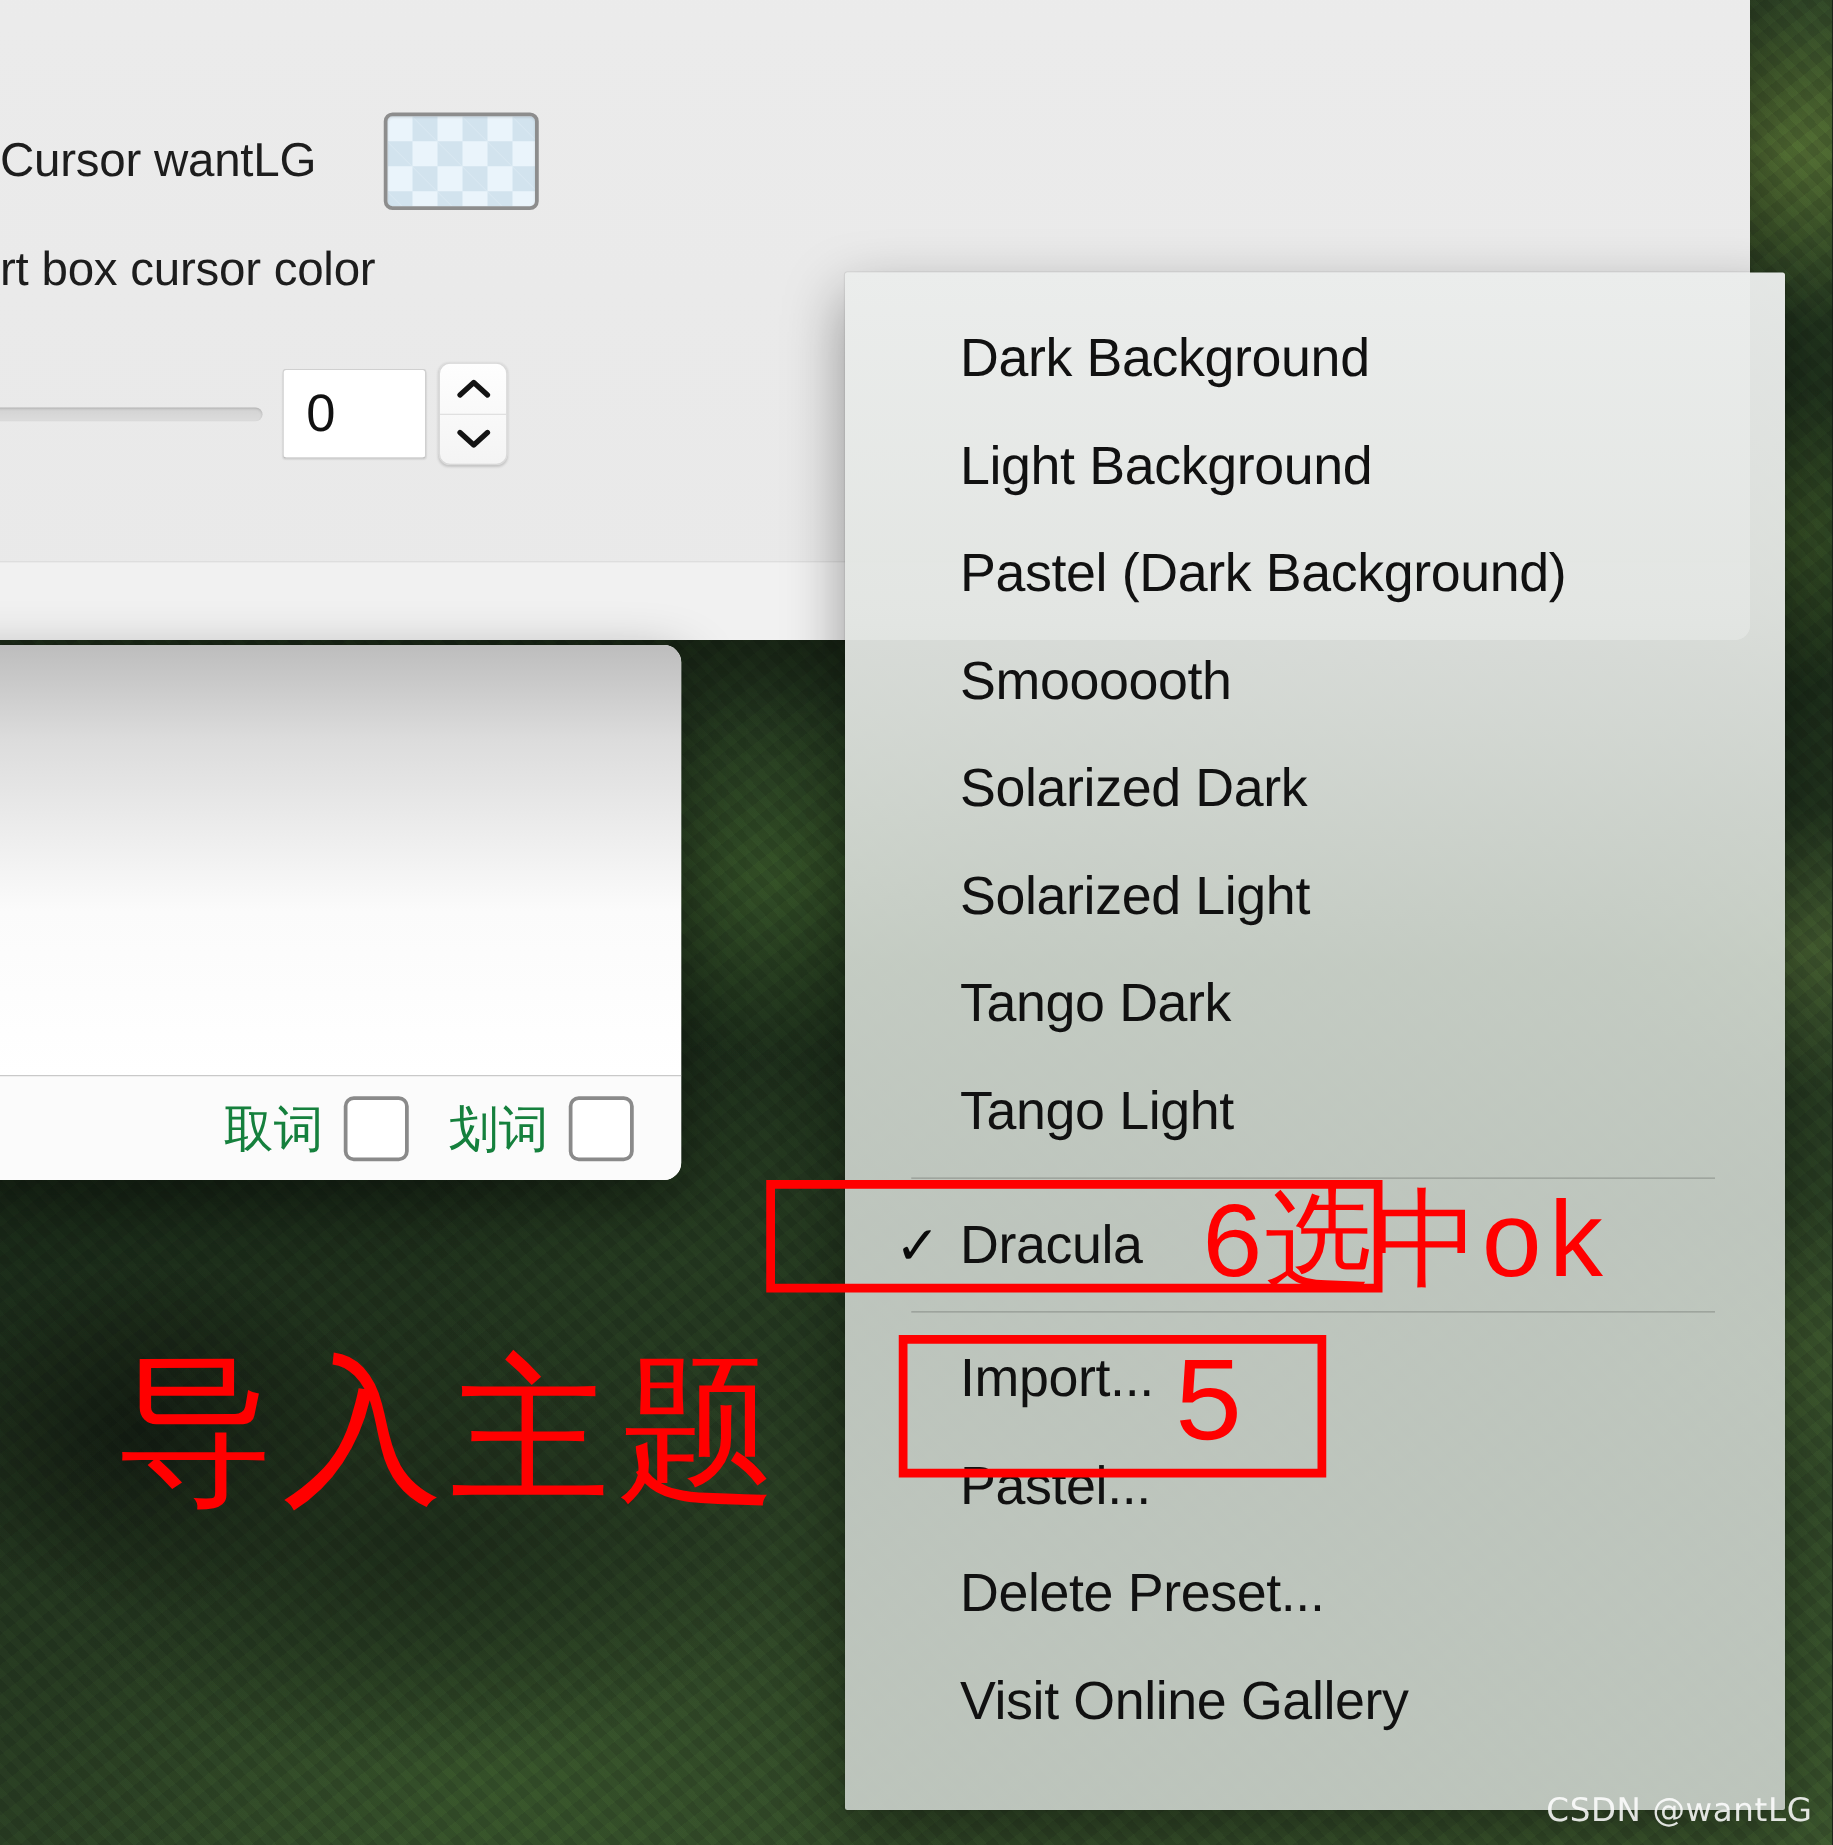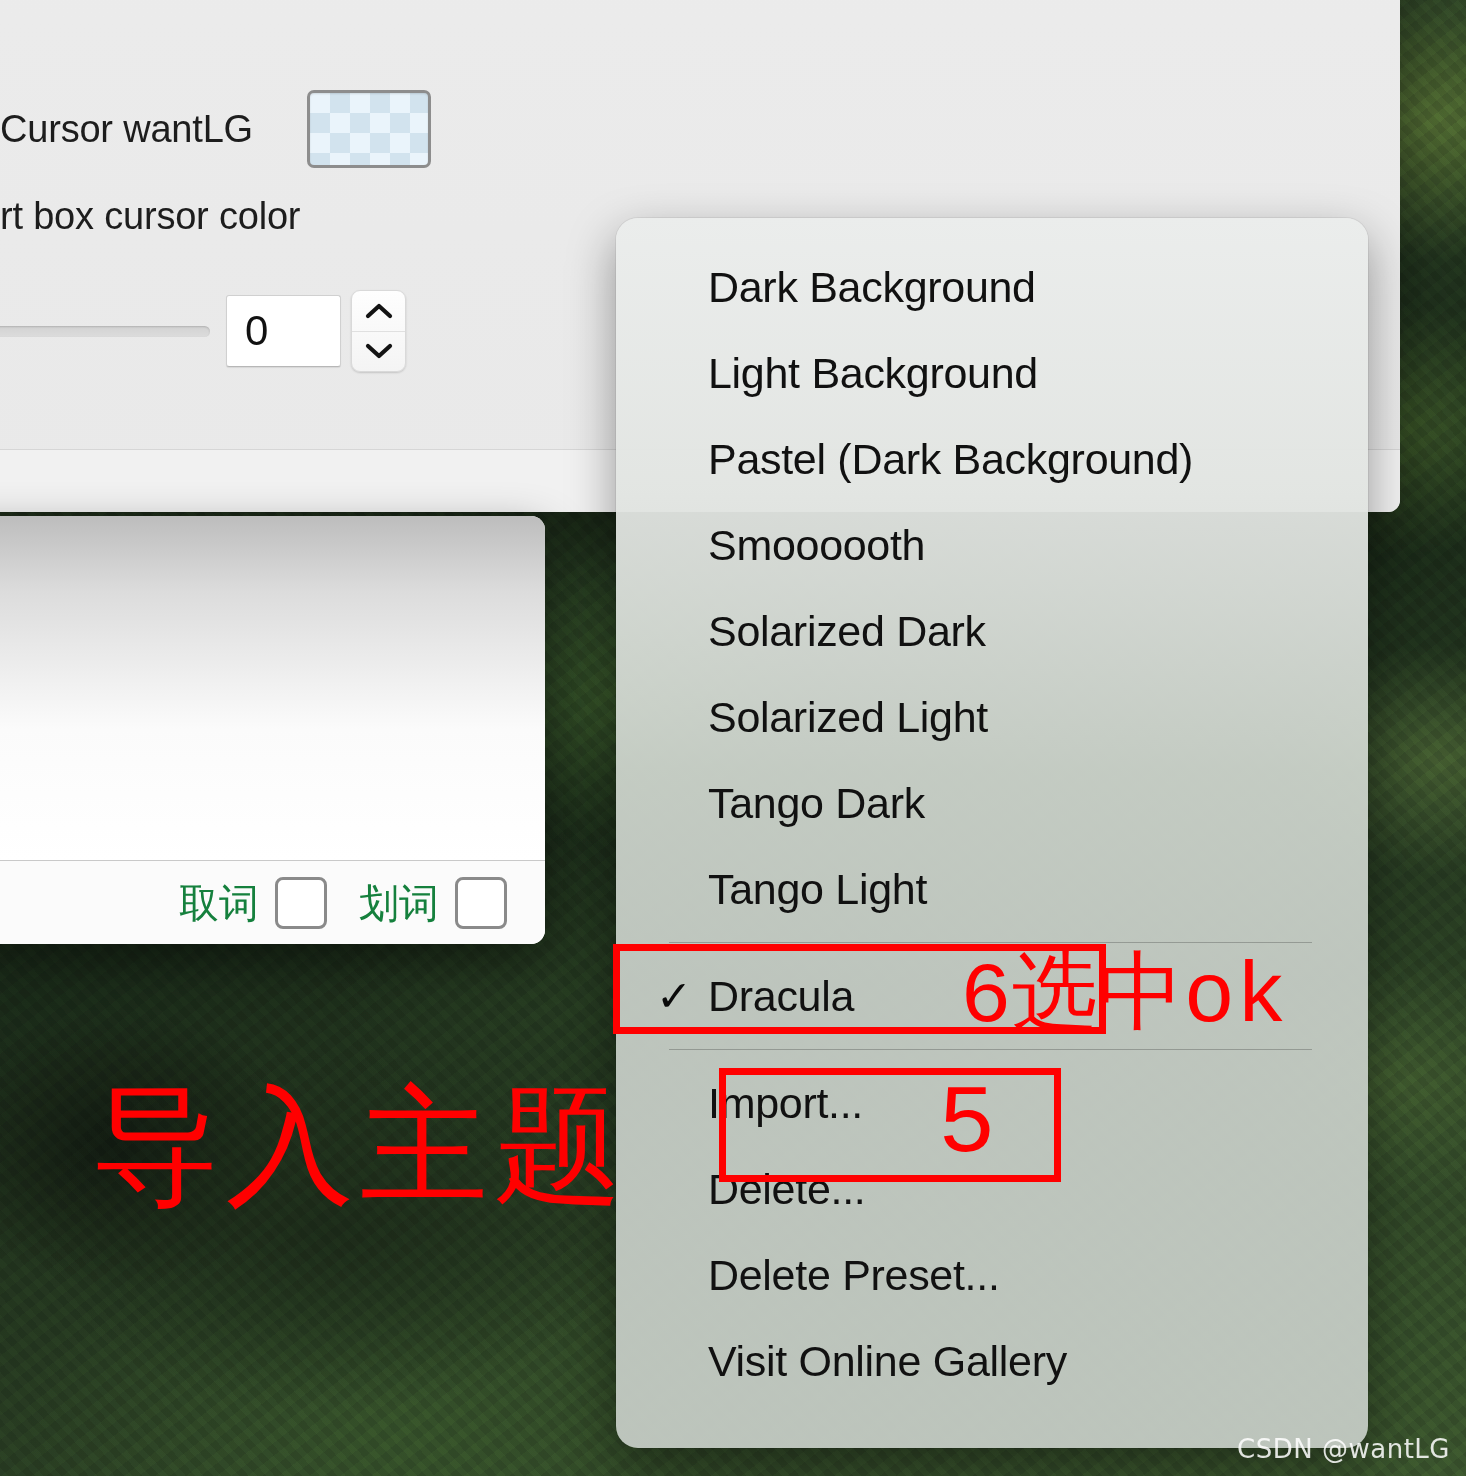--- a/index.html
+++ b/index.html
@@ -175,25 +175,25 @@
   .footer-checkbox {
     width: 46px; height: 46px;
     border: 3px solid #8a8a8a;
     border-radius: 8px;
     background: #fff;
   }
 
   
   #preset-menu {
     position: absolute;
-    left: 616px;
+    left: 676px;
     top: 218px;
     width: 752px;
     height: 1230px;
-    border-radius: 22px;
+    border-radius: 2px;
     background: linear-gradient(180deg,
       rgba(235,237,236,0.965) 0%,
       rgba(226,229,226,0.955) 22%,
       rgba(205,212,204,0.945) 45%,
       rgba(199,206,199,0.94) 62%,
       rgba(197,204,197,0.94) 100%);
     box-shadow: 0 18px 48px rgba(0,0,0,.38), 0 0 0 1px rgba(0,0,0,.06);
     padding-top: 26px;
     box-sizing: border-box;
     overflow: hidden;
@@ -340,21 +340,21 @@
       <div class="menu-separator"></div>
       <div class="menu-item checked">
         <span class="menu-check">✓</span>
         <span class="label">Dracula</span>
       </div>
       <div class="menu-separator"></div>
       <div class="menu-item">
         <span class="label">Import...</span>
       </div>
       <div class="menu-item">
-        <span class="label">Delete...</span>
+        <span class="label">Pastel...</span>
       </div>
       <div class="menu-item">
         <span class="label">Delete Preset...</span>
       </div>
       <div class="menu-item">
         <span class="label">Visit Online Gallery</span>
       </div>
     </div>
 
   <div class="anno-box" id="anno-box-dracula"></div>

